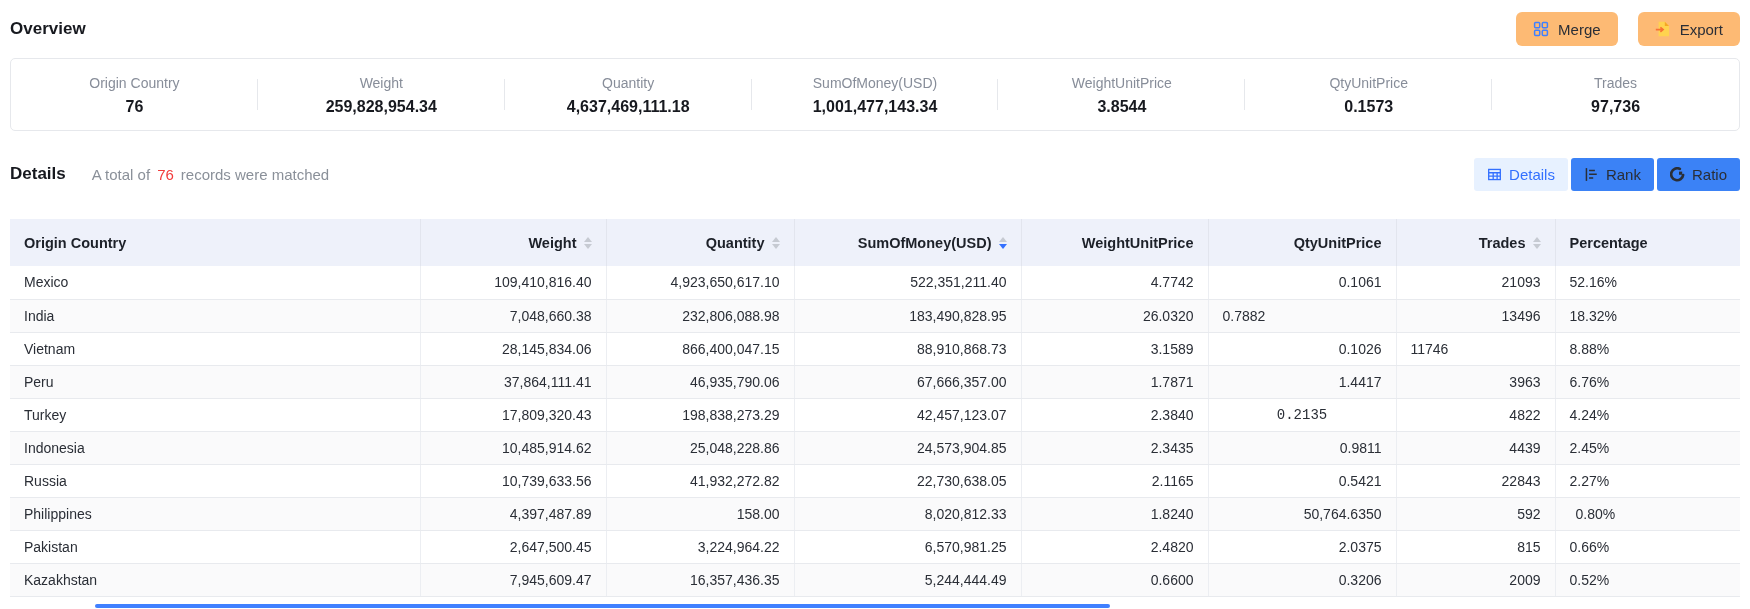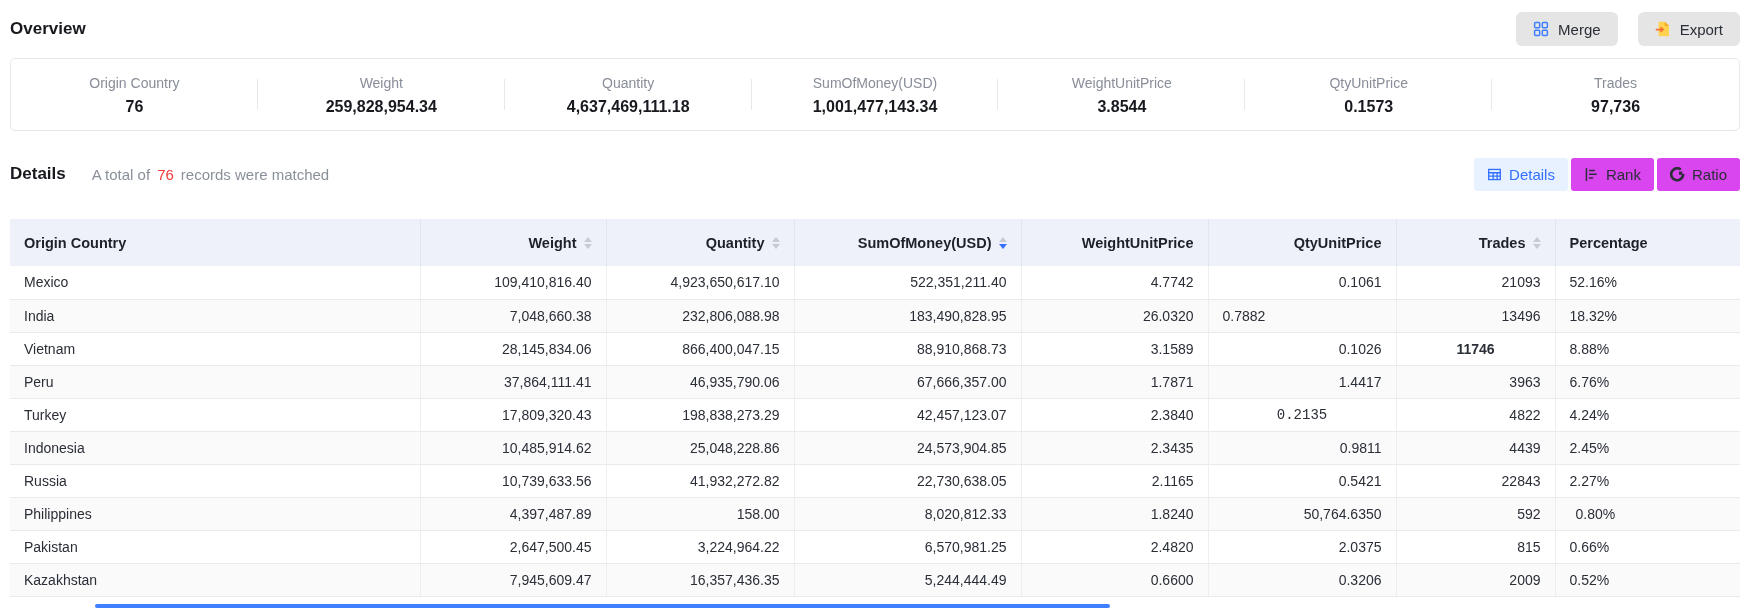--- a/index.html
+++ b/index.html
@@ -10,21 +10,21 @@
     font-family:"Liberation Sans", sans-serif;
   }
   .page { padding:0 10px; }
 
   
   .topbar { height:58px; display:flex; align-items:center; justify-content:space-between; }
   .page-title { font-size:17px; font-weight:bold; color:#17191f; }
   .topbar-actions { display:flex; gap:20px; }
   .btn {
     display:inline-flex; align-items:center; gap:9px; height:34px; padding:0 17px;
-    background:#e5e5e5; border:none; border-radius:6px; cursor:pointer;
+    background:#fdba74; border:none; border-radius:6px; cursor:pointer;
     font-size:15px; color:#2a2e36; font-family:inherit;
   }
   .btn svg { display:block; }
 
   
   .overview-card {
     height:73px; border:1px solid #e6e8ec; border-radius:5px;
     display:flex; align-items:center; background:#fff;
   }
   .stat-item { flex:1; text-align:center; position:relative; padding-top:2px; }
@@ -35,21 +35,21 @@
   .stat-value { font-size:16px; font-weight:bold; color:#17191f; }
 
   
   .details-bar { margin-top:24px; height:38px; display:flex; align-items:center; }
   .details-title { font-size:17px; font-weight:bold; color:#17191f; }
   .details-sub { margin-left:26px; font-size:15px; color:#8a9099; }
   .details-sub .count { color:#f23c3c; margin:0 7px; }
   .view-tabs { margin-left:auto; display:flex; gap:3px; }
   .tab {
     display:inline-flex; align-items:center; gap:7px; height:33px; padding:0 13px;
-    background:#d946ef; border-radius:3px; font-size:15px; color:#2a2e36; cursor:pointer;
+    background:#3b82f6; border-radius:3px; font-size:15px; color:#2a2e36; cursor:pointer;
   }
   .tab.active { background:#e7f1ff; color:#3370ff; }
   .tab svg { display:block; }
 
   
   .details-table { margin-top:26px; width:1730px; border-collapse:collapse; table-layout:fixed; }
   .details-table thead th {
     background:#eef1fa; height:47px; font-size:14.5px; font-weight:bold; color:#1d2129;
     padding:0 14px; border-right:1px solid #e2e5ee;
   }
@@ -254,21 +254,21 @@
           <td style="text-align: right;">13496</td>
           <td style="text-align: left;">18.32%</td>
         </tr>
         <tr>
           <td style="text-align: left;">Vietnam</td>
           <td style="text-align: right;">28,145,834.06</td>
           <td style="text-align: right;">866,400,047.15</td>
           <td style="text-align: right;">88,910,868.73</td>
           <td style="text-align: right;">3.1589</td>
           <td style="text-align: right;">0.1026</td>
-          <td style="text-align: center; font-weight: bold;">11746</td>
+          <td style="text-align: left;">11746</td>
           <td style="text-align: left;">8.88%</td>
         </tr>
         <tr>
           <td style="text-align: left;">Peru</td>
           <td style="text-align: right;">37,864,111.41</td>
           <td style="text-align: right;">46,935,790.06</td>
           <td style="text-align: right;">67,666,357.00</td>
           <td style="text-align: right;">1.7871</td>
           <td style="text-align: right;">1.4417</td>
           <td style="text-align: right;">3963</td>

